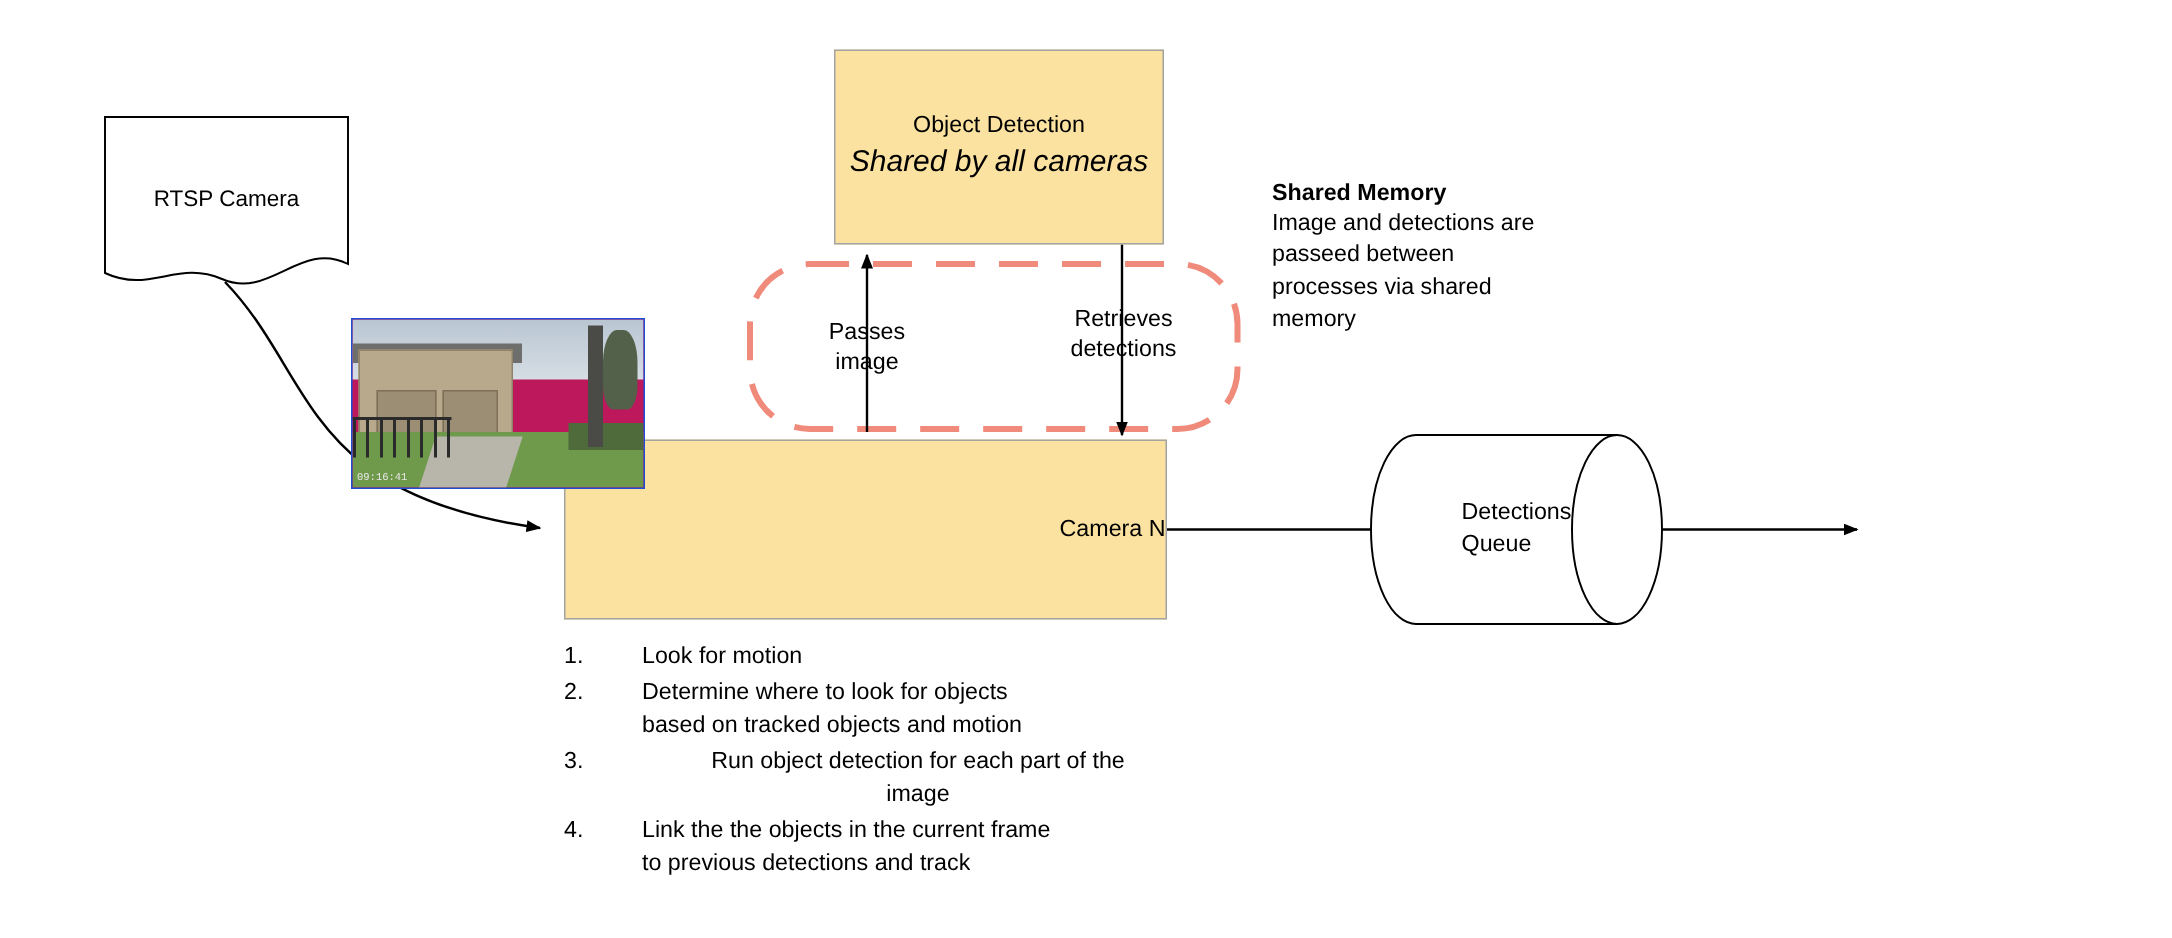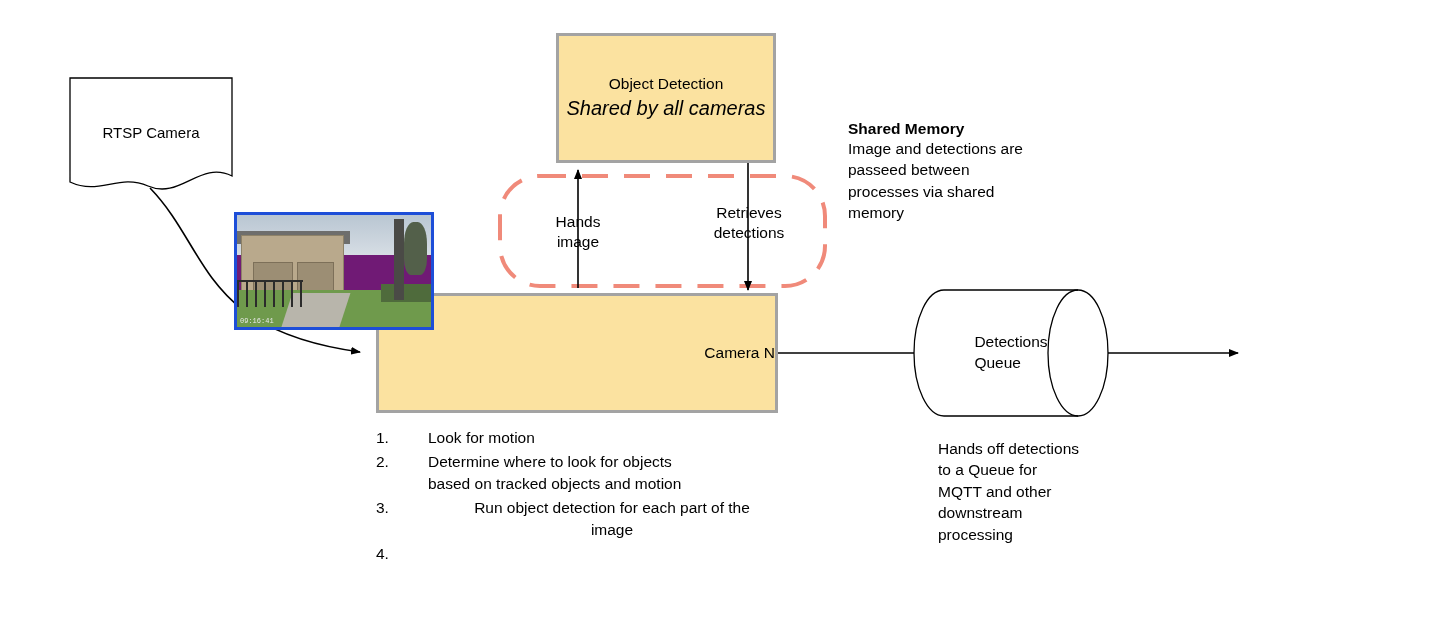--- a/index.html
+++ b/index.html
@@ -25,21 +25,21 @@
     width: 1448px;
     height: 625px;
     pointer-events: none;
   }
   .node {
     position: absolute;
     box-sizing: border-box;
   }
   .box {
     background: #fbe2a0;
-    border: 3px solid #a3a3a3;
+    border: 1px solid #a3a3a3;
     display: flex;
     flex-direction: column;
     align-items: center;
     justify-content: center;
     text-align: center;
   }
   .box-title {
     font-size: 15.5px;
     line-height: 1.35;
   }
@@ -84,23 +84,23 @@
   }
   ol.steps li .num {
     width: 52px;
     flex: 0 0 52px;
   }
   ol.steps li .txt {
     flex: 1 1 auto;
   }
   .cam-photo {
     position: absolute;
-    border: 3px solid #1d4ed8;
+    border: 1px solid #1d4ed8;
     overflow: hidden;
-    background: #701a75;
+    background: #be185d;
   }
   .photo-sky {
     position: absolute;
     left: 0; top: 0; right: 0; height: 36%;
     background: linear-gradient(#b9c6d2, #d6dde4);
   }
   .photo-house {
     position: absolute;
     left: 2%; top: 18%; width: 52%; height: 58%;
     background: #b9a98c;
@@ -223,51 +223,48 @@
     <div class="photo-tree"></div>
     <div class="photo-stamp">09:16:41</div>
   </div>
 
   <div class="node" style="left:944px; top:290px; width:134px; height:126px; display:flex; align-items:center; justify-content:center;">
     <div class="box-title" style="white-space:pre-line;">Detections
 Queue</div>
   </div>
 
 
-  <div class="edge-label" style="left:528px; top:212px; width:100px; white-space:pre-line;">Hands
+  <div class="edge-label" style="left:528px; top:212px; width:100px; white-space:pre-line;">Passes
 image</div>
   <div class="edge-label" style="left:694px; top:203px; width:110px; white-space:pre-line;">Retrieves
 detections</div>
 
 
   <div class="plain-text bold-head" style="left:848px; top:118px; width:230px;">Shared Memory</div>
   <div class="plain-text" style="left:848px; top:138px; width:230px;">Image and detections are
 passeed between
 processes via shared
 memory</div>
 
-  <div class="plain-text" style="left:938px; top:438px; width:190px;">Hands off detections
-to a Queue for
-MQTT and other
-downstream
-processing</div>
 
   <ol class="steps" style="left:376px; top:427px; width:420px;">
     <li>
       <span class="num">1.</span>
       <span class="txt" style="white-space:pre-line;">Look for motion</span>
     </li>
     <li>
       <span class="num">2.</span>
       <span class="txt" style="white-space:pre-line;">Determine where to look for objects
 based on tracked objects and motion</span>
     </li>
     <li>
       <span class="num">3.</span>
       <span class="txt" style="white-space:pre-line;text-align:center;">Run object detection for each part of the
 image</span>
     </li>
     <li>
       <span class="num">4.</span>
+      <span class="txt" style="white-space:pre-line;">Link the the objects in the current frame
+to previous detections and track</span>
     </li>
   </ol>
 
 </div>
 
 </body></html>

